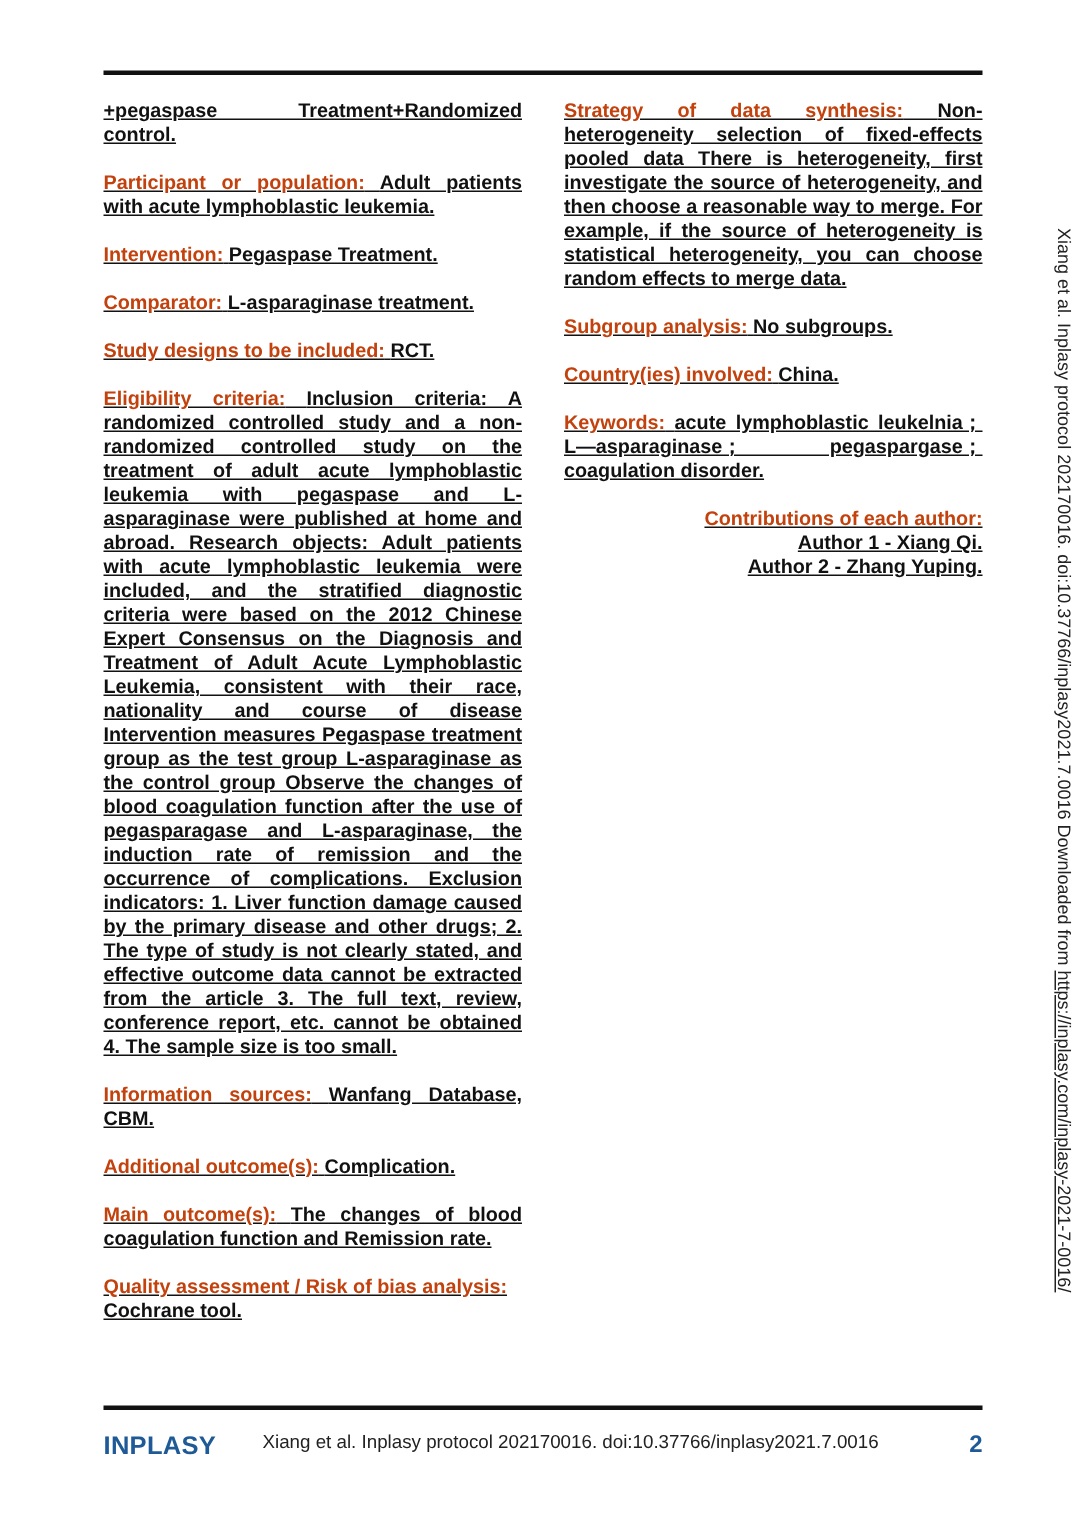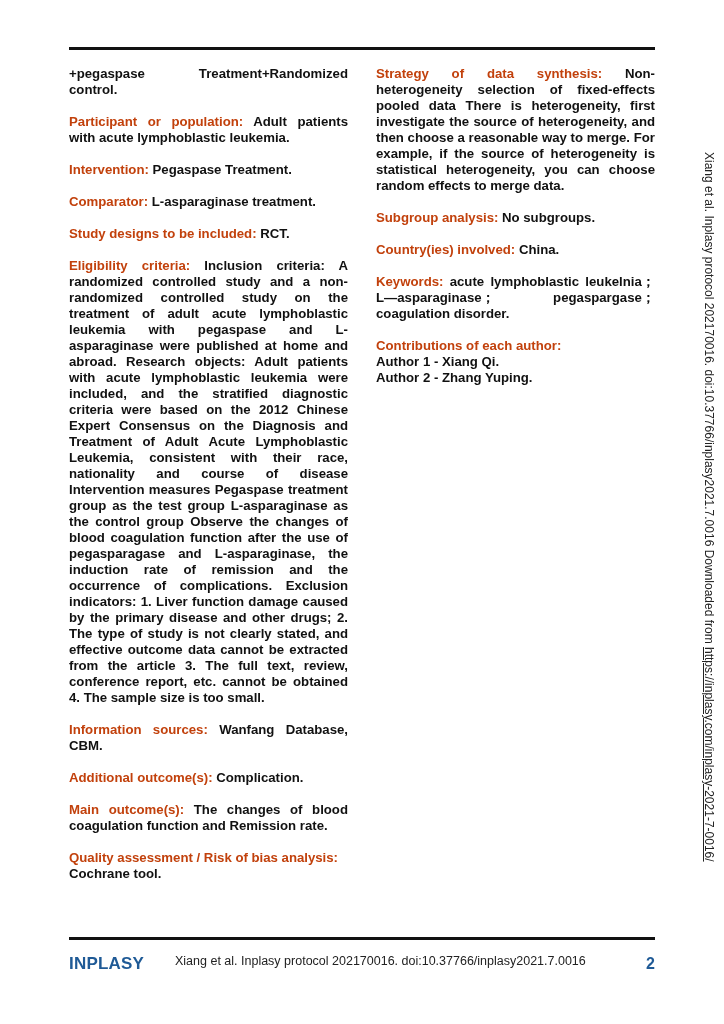--- a/index.html
+++ b/index.html
@@ -31,33 +31,34 @@
       height: 3px;
       background: #111111;
     }
     .col {
       position: absolute;
       top: 66px;
       width: 279px;
       font-size: 13.2px;
       line-height: 16px;
       font-weight: bold;
+      text-decoration: underline;
     }
     .col-left { left: 69px; }
     .col-right { left: 376px; }
     .para {
       margin: 0 0 16px 0;
       text-align: justify;
     }
     .label {
       color: #c2410c;
     }
     .author-line {
       margin: 0;
-      text-align: left;
+      text-align: right;
     }
     .footer {
       position: absolute;
       left: 69px;
       top: 952px;
       width: 586px;
       height: 24px;
     }
     .footer-brand {
       position: absolute;

